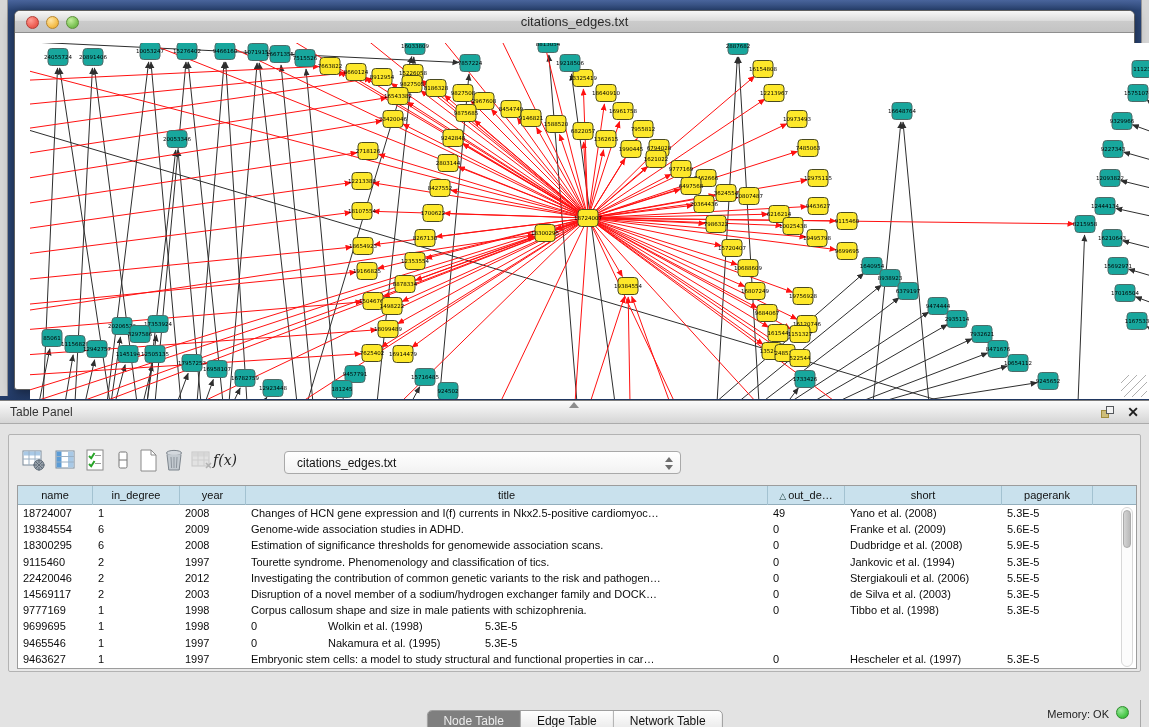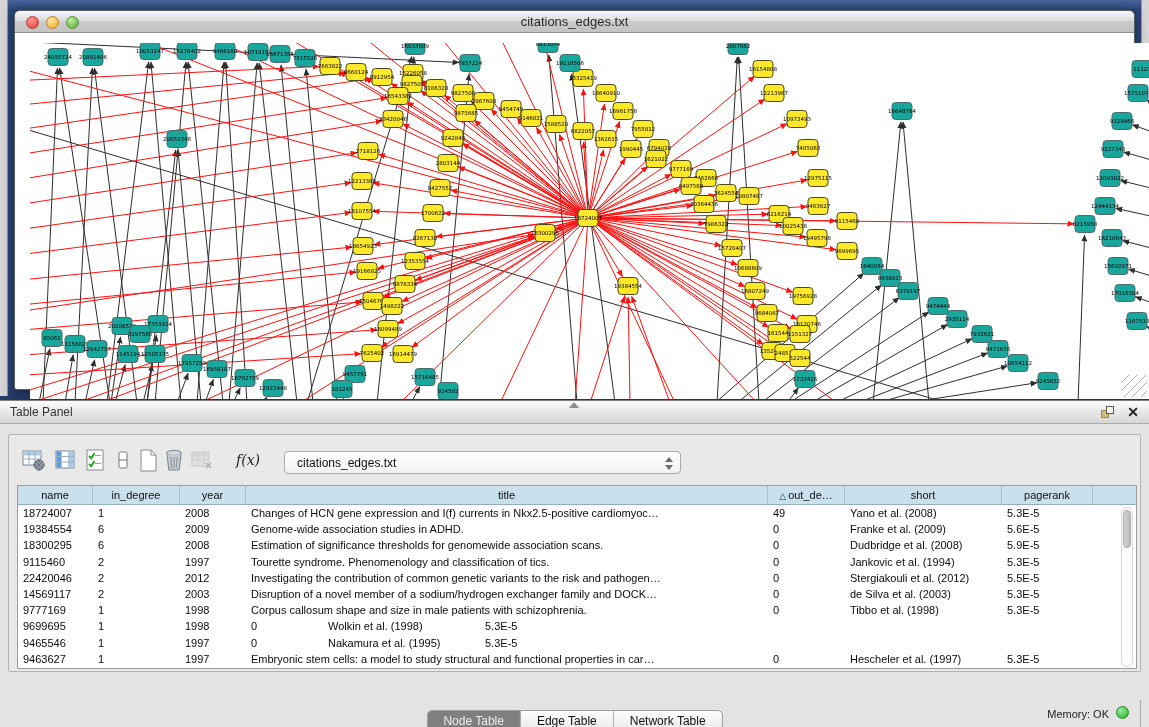--- a/index.html
+++ b/index.html
@@ -585,21 +585,21 @@
               <ellipse cx="13" cy="5" rx="7.5" ry="2.6" fill="#d3d8dd" stroke="#7d858d"></ellipse>
               <path d="M6 6.5 L7.8 22 h10.4 L20 6.5" fill="#c3cad0" stroke="#7d858d"></path>
               <path d="M10 9l.6 11M13 9v11M16 9l-.6 11" stroke="#8d959d" fill="none"></path>
             </svg></div>
           <div class="tool-icon" style="left: 180px;"><svg width="26" height="25" opacity="0.5">
               <rect x="3" y="4" width="17" height="14" fill="#dcdcdc" stroke="#a5a5a5"></rect>
               <rect x="3.5" y="4.5" width="16" height="4" fill="#c6c6c6"></rect>
               <path d="M3 12h17M9 4v14M15 4v14" stroke="#b5b5b5" fill="none"></path>
               <path d="M17 15l5 5M22 15l-5 5" stroke="#7d7d7d" stroke-width="1.6" fill="none"></path>
             </svg></div>
-          <div class="tool-icon" style="left: 227px;"><span style="font-family:'DejaVu Serif', serif; font-style:italic; font-size:14px; color:#222; line-height:25px;">f(x)</span></div>
+          <div class="tool-icon" style="left: 204px;"><span style="font-family:'DejaVu Serif', serif; font-style:italic; font-size:14px; color:#222; line-height:25px;">f(x)</span></div>
         </div>
       <div id="table-select">
         <span id="table-select-value">citations_edges.txt</span>
         <span id="select-stepper">
           <span class="up"></span>
           <span class="down"></span>
         </span>
       </div>
 
       <div id="data-table">
@@ -648,21 +648,21 @@
               <div class="td" style="width: 77px;">0</div>
               <div class="td" style="width: 157px;">Jankovic et al. (1994)</div>
               <div class="td" style="width: 91px;">5.3E-5</div>
             </div>
             <div class="tr">
               <div class="td" style="width: 75px;">22420046</div>
               <div class="td" style="width: 87px;">2</div>
               <div class="td" style="width: 66px;">2012</div>
               <div class="td" style="width: 522px;">Investigating the contribution of common genetic variants to the risk and pathogen…</div>
               <div class="td" style="width: 77px;">0</div>
-              <div class="td" style="width: 157px;">Stergiakouli et al. (2012)</div>
+              <div class="td" style="width: 157px;">Stergiakouli et al. (2006)</div>
               <div class="td" style="width: 91px;">5.5E-5</div>
             </div>
             <div class="tr">
               <div class="td" style="width: 75px;">14569117</div>
               <div class="td" style="width: 87px;">2</div>
               <div class="td" style="width: 66px;">2003</div>
               <div class="td" style="width: 522px;">Disruption of a novel member of a sodium/hydrogen exchanger family and DOCK…</div>
               <div class="td" style="width: 77px;">0</div>
               <div class="td" style="width: 157px;">de Silva et al. (2003)</div>
               <div class="td" style="width: 91px;">5.3E-5</div>

